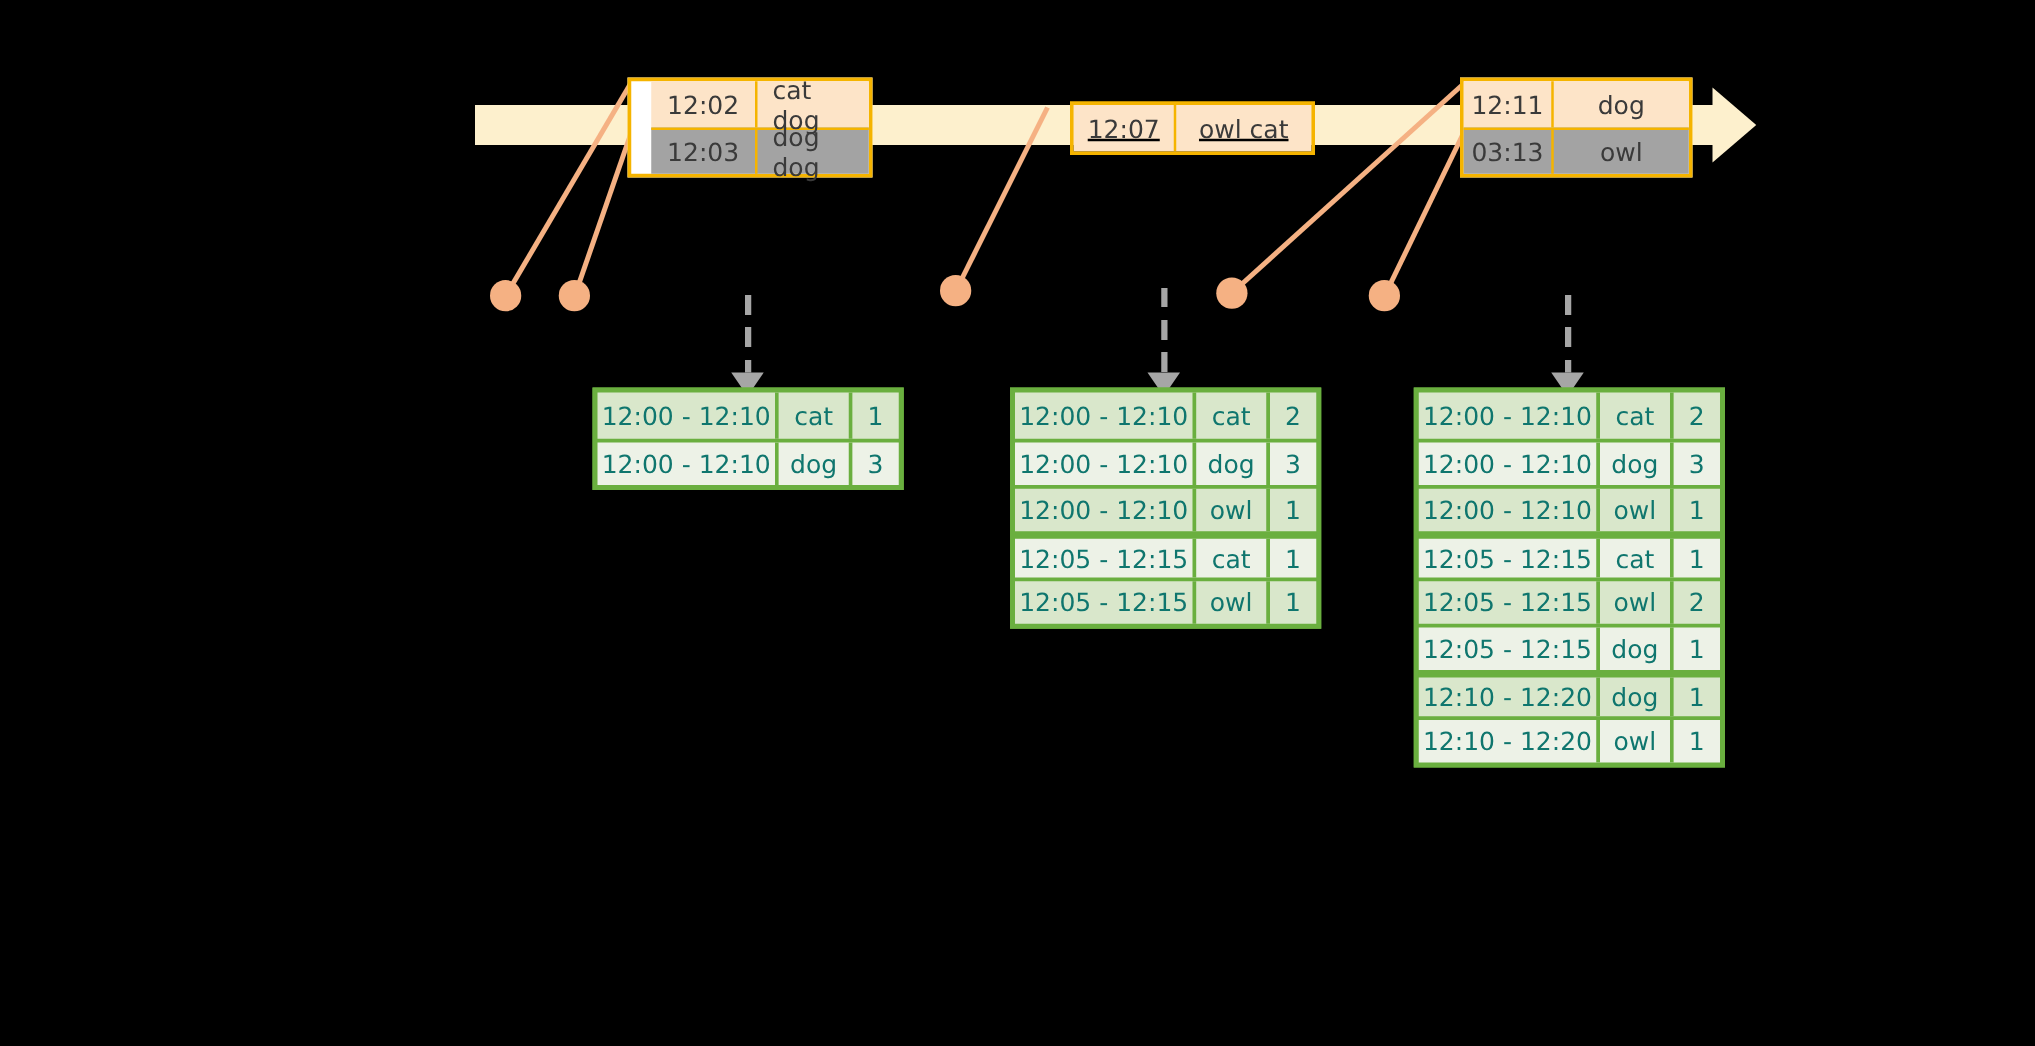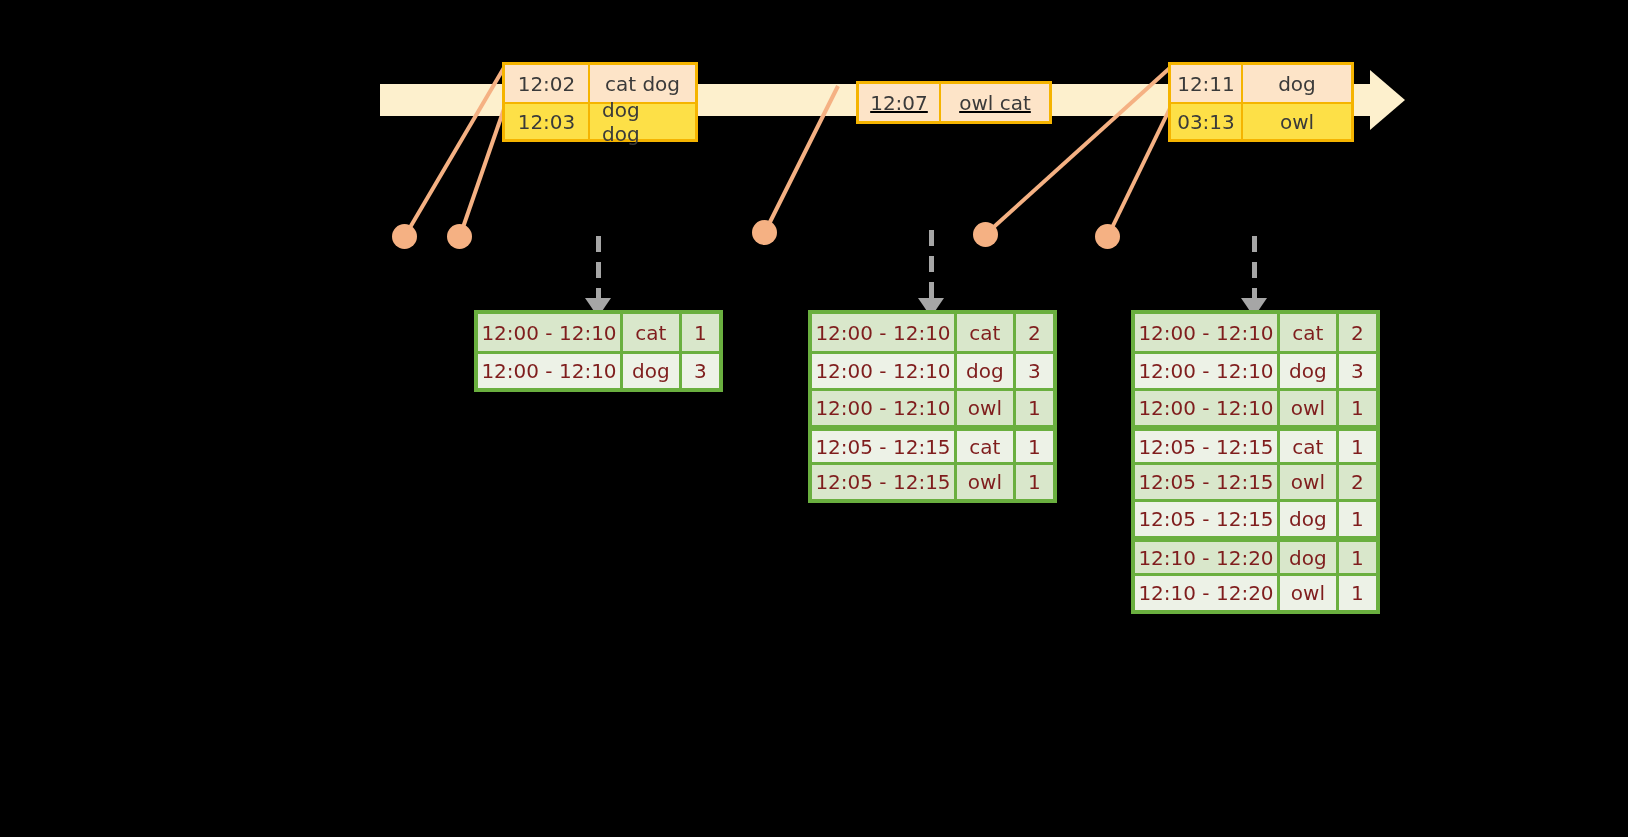--- a/index.html
+++ b/index.html
@@ -17,23 +17,23 @@
   
   .evt-group{position:absolute;border:3px solid #f5b400;box-sizing:border-box;
       background:#fff;}
   .evt-row{display:flex;height:37px;box-sizing:border-box;}
   .evt-row+.evt-row{border-top:2px solid #f5b400;}
   .evt-row .t{width:85px;box-sizing:border-box;display:flex;align-items:center;
       justify-content:center;border-right:2px solid #f5b400;font-size:20px;color:#3a3a3a;}
   .evt-row .w{flex:1;box-sizing:border-box;display:flex;align-items:center;
       justify-content:center;font-size:20px;color:#3a3a3a;padding:0 12px;}
   .evt-row.shade{background:#fde4c8;}
-  .evt-row.plain{background:#fde047;}
-
-  #evt-group-1{left:502px;top:62px;width:196px;}
+  .evt-row.plain{background:#a3a3a3;}
+
+  #evt-group-1{left:502px;top:62px;width:196px;padding-left:16px;}
   #evt-group-2{left:856px;top:81px;width:196px;text-decoration:underline;}
   #evt-group-3{left:1168px;top:62px;width:186px;}
   #evt-group-2 .evt-row .t{width:82px;}
   #evt-group-3 .evt-row .t{width:72px;}
 
   
   .dot{position:absolute;width:25px;height:25px;border-radius:50%;
       background:#f5b183;}
 
   
@@ -42,21 +42,21 @@
       background:repeating-linear-gradient(to bottom,#a6a6a6 0 16px,transparent 16px 26px);}
   .dash-arrow .head{width:0;height:0;margin:0 auto;
       border-left:13px solid transparent;border-right:13px solid transparent;
       border-top:19px solid #a6a6a6;position:relative;left:0px;}
 
   
   .rtable{position:absolute;border:4px solid #6aaf3f;box-sizing:border-box;
       background:#6aaf3f;}
   .rrow{display:flex;height:37px;box-sizing:border-box;}
   .rrow .c{box-sizing:border-box;display:flex;align-items:center;
-      justify-content:center;font-size:20px;color:#7f1d1d;}
+      justify-content:center;font-size:20px;color:#0f766e;}
   .rrow .c.win{border-right:3px solid #6aaf3f;}
   .rrow .c.key{border-right:3px solid #6aaf3f;}
   .rrow.alt .c{background:#d9e7cb;}
   .rrow.norm .c{background:#edf2e7;}
   .rrow+.rrow{border-top:3px solid #6aaf3f;}
   .rrow.grpsep{border-top:6px solid #6aaf3f;}
 
   #rtable-1{left:474px;top:310px;width:249px;}
   #rtable-2{left:808px;top:310px;width:249px;}
   #rtable-3{left:1131px;top:310px;width:249px;}

